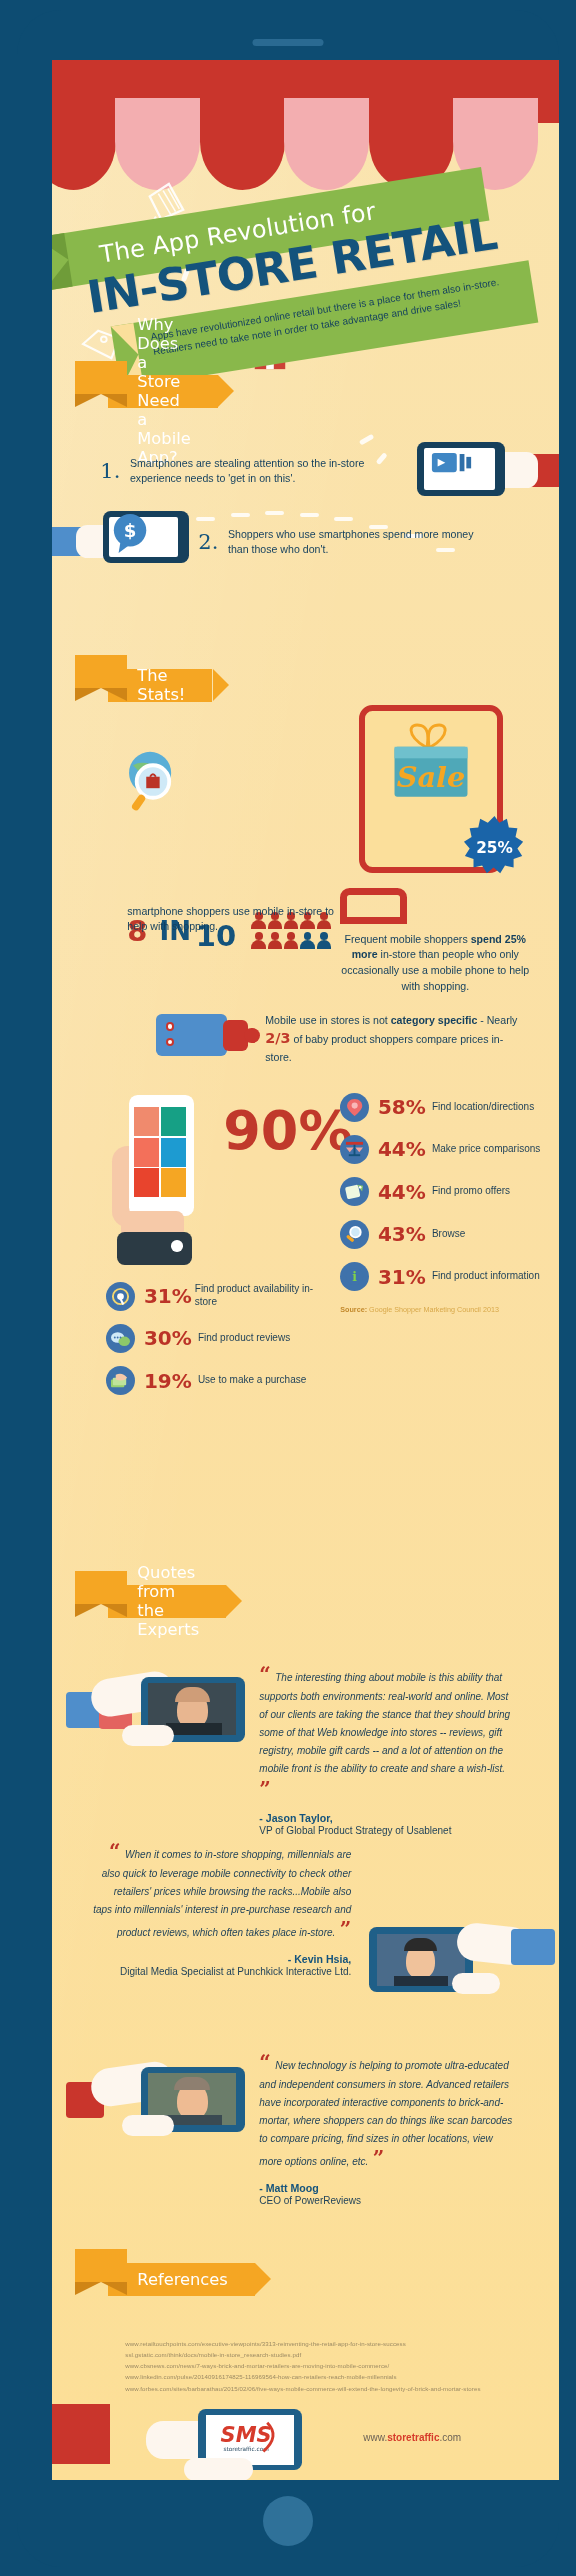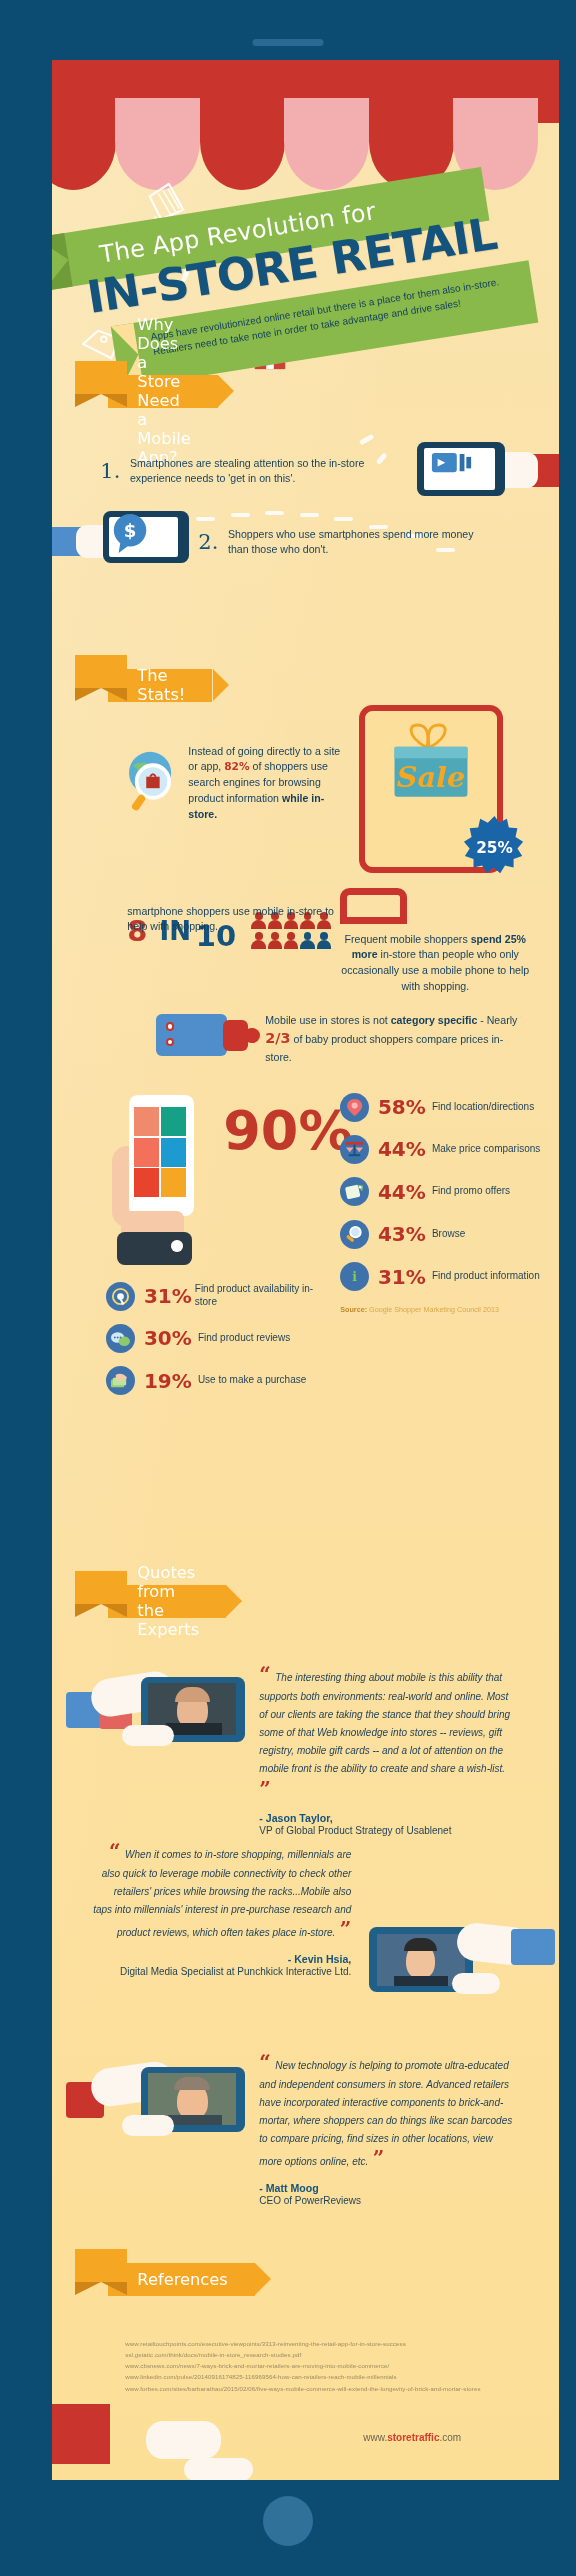--- a/index.html
+++ b/index.html
@@ -381,23 +381,20 @@
 
       <svg style="position:absolute; left:71px; top:688px;" width="58" height="67" viewBox="0 0 60 70">
         <circle cx="28" cy="26" r="22" fill="#5aaed6"></circle>
         <path d="M10 18 q12 -6 24 2 q-8 6 -18 4 Z" fill="#7cc27a"></path>
         <path d="M30 40 q10 -8 18 -2 q-6 8 -16 6 Z" fill="#7cc27a"></path>
         <circle cx="31" cy="35" r="17" fill="#cfe9f7" stroke="#fff" stroke-width="4"></circle>
         <path d="M24 30 h14 v12 h-14 z" fill="#bb3327"></path>
         <path d="M28 30 q3 -5 6 0" fill="none" stroke="#bb3327" stroke-width="2"></path>
         <rect x="12" y="48" width="8" height="18" rx="4" fill="#f5a623" transform="rotate(35 16 57)"></rect>
       </svg>
-      <div style="position:absolute; left:136px; top:684px; width:163px;" class="body-txt">
-        <span>Instead of going directly to a site or app, </span><span class="num-big">82%</span><span> of shoppers use search engines for browsing product information </span><b>while in-store.</b>
-      </div>
 
       <div style="position:absolute; left:307px; top:645px; width:144px; height:168px;">
         <div style="position:absolute; inset:0; border:6.7px solid #c9352c; border-radius:13.4px; background:#fbdf9b;"></div>
         <svg style="position:absolute; left:17.3px; top:13.4px;" width="108" height="144" viewBox="0 0 112 150">
           <path d="M50 30 C30 18 32 4 46 8 C56 11 52 28 52 30 Z" fill="none" stroke="#f5a623" stroke-width="3"></path>
           <path d="M56 30 C76 18 74 4 60 8 C50 11 54 28 54 30 Z" fill="none" stroke="#f5a623" stroke-width="3"></path>
           <rect x="18" y="30" width="76" height="52" rx="3" fill="#4fa8b8"></rect>
           <rect x="18" y="30" width="76" height="12" fill="#6fc0cd"></rect>
           <text x="56" y="72" font-size="30" fill="#f5a623" text-anchor="middle" font-family="DejaVu Serif" font-style="italic" font-weight="bold">Sale</text>
         </svg>
@@ -681,20 +678,29 @@
         <div class="ref-line">ssl.gstatic.com/think/docs/mobile-in-store_research-studies.pdf</div>
         <div class="ref-line">www.cbsnews.com/news/7-ways-brick-and-mortar-retailers-are-moving-into-mobile-commerce/</div>
         <div class="ref-line">www.linkedin.com/pulse/20140916174825-116969564-how-can-retailers-reach-mobile-millennials</div>
         <div class="ref-line">www.forbes.com/sites/barbarathau/2015/02/06/five-ways-mobile-commerce-will-extend-the-longevity-of-brick-and-mortar-stores</div>
       </div>
 
       <div style="position:absolute; left:-11.5px; top:2344px; width:69px; height:60px; background:#c9352c;"></div>
 
       <div style="position:absolute; left:94px; top:2344px; width:202px; height:92px;">
         <div class="hand" style="left:0px; top:17.3px; width:75px; height:38px; border-radius:17.3px;"></div>
+        <div class="phone-shape" style="left:52px; top:5.8px; width:104px; height:61px; background:#1f5f88;">
+          <div class="phone-screen-w" style="left:7.7px; top:5.8px; width:88px; height:50px;">
+            <svg width="88" height="50" viewBox="0 0 92 52">
+              <text x="42" y="28" font-size="22" font-weight="bold" fill="#d63b2b" text-anchor="middle" font-family="DejaVu Sans" font-style="italic">SMS</text>
+              <text x="42" y="37" font-size="6" fill="#1c3f58" text-anchor="middle" font-family="DejaVu Sans">storetraffic.com</text>
+              <path d="M64 8 q14 14 -4 30" stroke="#d63b2b" stroke-width="3" fill="none"></path>
+            </svg>
+          </div>
+        </div>
         <div class="hand" style="left:38px; top:54px; width:69px; height:23px; border-radius:11.5px;"></div>
       </div>
 
       <div class="footer-url" style="left:311px; top:2372px;">
         <span>www.</span><span class="brand">storetraffic</span><span>.com</span>
       </div>
 
     </div>
   </div>
 </div>

